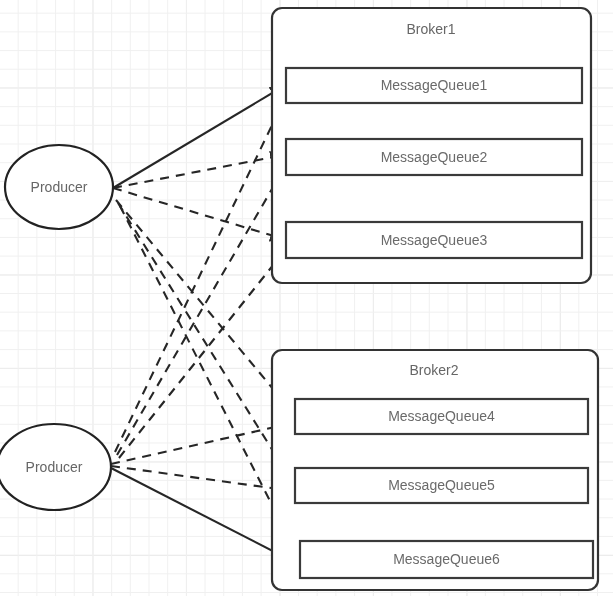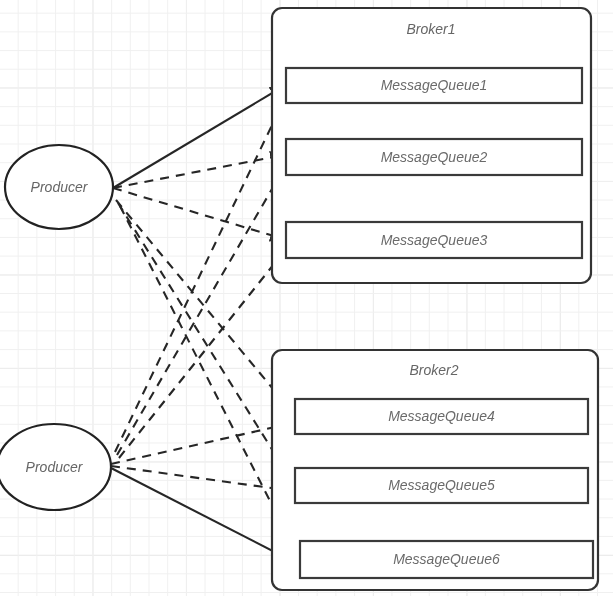--- a/index.html
+++ b/index.html
@@ -18,21 +18,20 @@
       linear-gradient(to right, #e6e6e6 1px, transparent 1px),
       linear-gradient(to bottom, #e6e6e6 1px, transparent 1px);
     background-size:
       18.7px 18.7px,
       18.7px 18.7px,
       93.5px 93.5px,
       93.5px 93.5px;
     background-position: -1px -6px, -1px -6px, -1px -6px, -1px -6px;
     overflow: hidden;
     font-family: "Liberation Sans", "DejaVu Sans", sans-serif;
-    font-style: italic;
   }
   #diagram {
     position: absolute;
     left: 0;
     top: 0;
     width: 613px;
     height: 596px;
   }
   .node-label {
     fill: #666666;

